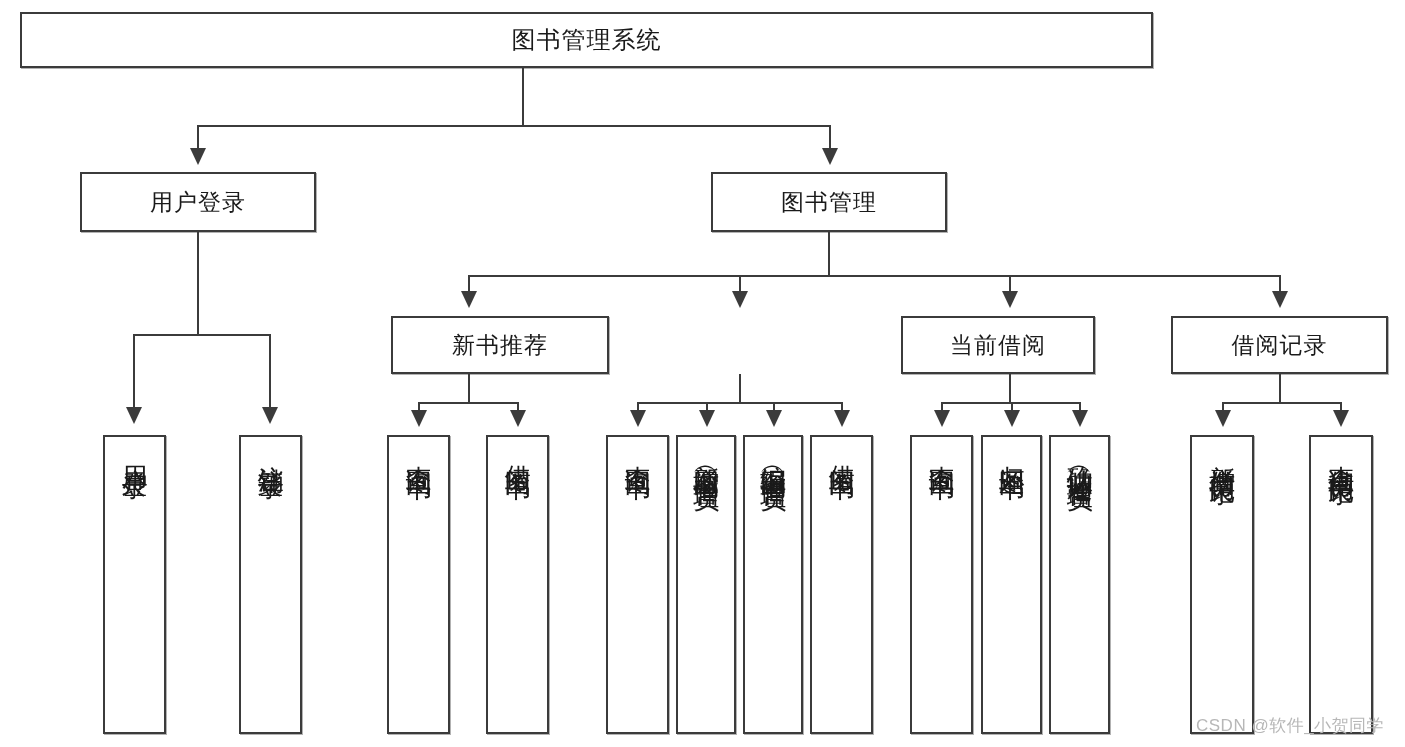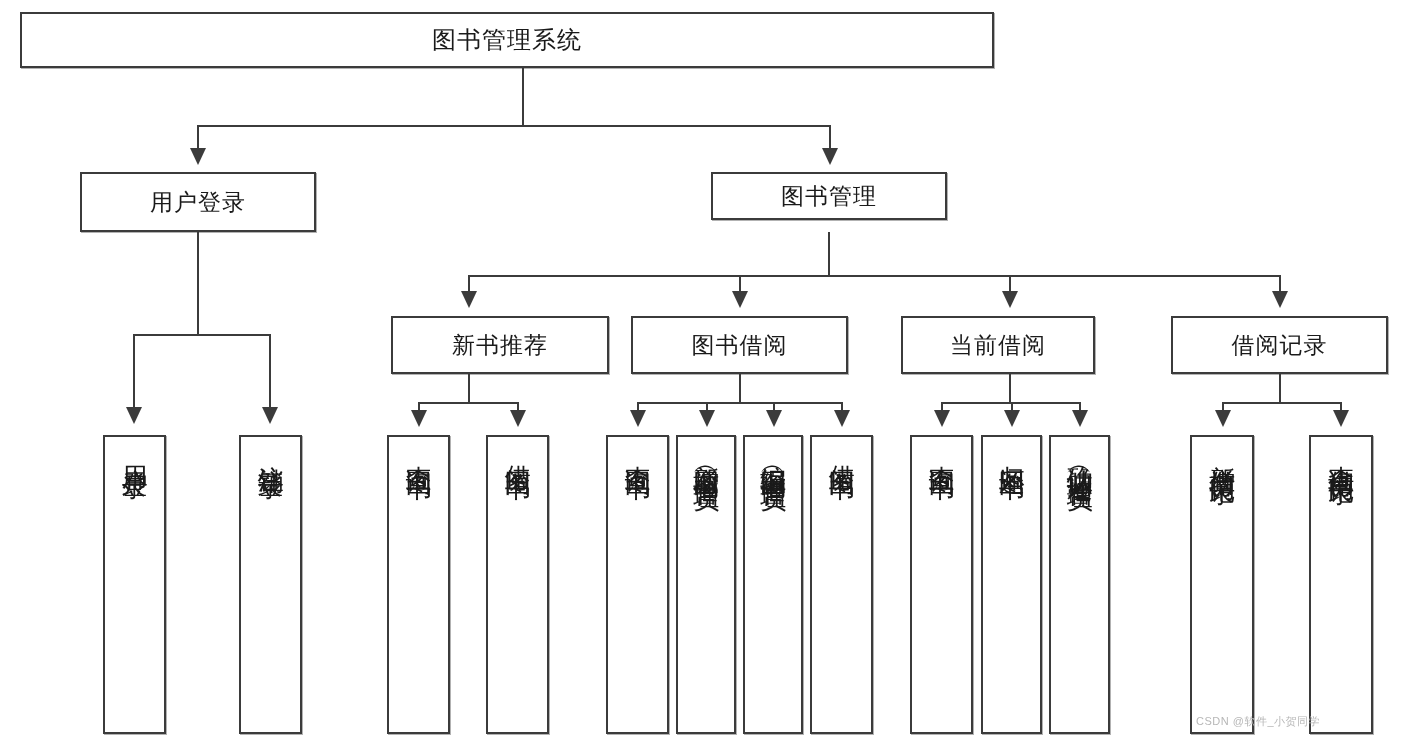--- a/index.html
+++ b/index.html
@@ -65,49 +65,49 @@
   .arrow {
     position: absolute;
     width: 0;
     height: 0;
     border-left: 8px solid transparent;
     border-right: 8px solid transparent;
     border-top: 17px solid #3b3b3b;
   }
   .watermark {
     position: absolute;
-    font-size: 11px;
+    font-size: 17px;
     color: #b7b7b7;
     white-space: nowrap;
     letter-spacing: 0.5px;
   }
 </style>
 </head>
 <body>
 
 <div id="canvas">
 
-  <div class="node node-h node-root" style="left:20px; top:12px; width:974px; height:56px;">
+  <div class="node node-h node-root" style="left:20px; top:12px; width:1133px; height:56px;">
     <span>图书管理系统</span>
   </div>
 
   <div class="vline" style="left:522px; top:68px; height:58px;"></div>
   <div class="hline" style="left:197px; top:125px; width:634px;"></div>
 
   <div class="vline" style="left:197px; top:125px; height:25px;"></div>
   <div class="arrow" style="left:190px; top:148px;"></div>
 
   <div class="vline" style="left:829px; top:125px; height:25px;"></div>
   <div class="arrow" style="left:822px; top:148px;"></div>
 
   <div class="node node-h" style="left:80px; top:172px; width:236px; height:60px;">
     <span>用户登录</span>
   </div>
 
-  <div class="node node-h" style="left:711px; top:172px; width:236px; height:48px;">
+  <div class="node node-h" style="left:711px; top:172px; width:236px; height:60px;">
     <span>图书管理</span>
   </div>
 
   <div class="vline" style="left:197px; top:232px; height:103px;"></div>
   <div class="hline" style="left:133px; top:334px; width:136px;"></div>
   <div class="vline" style="left:133px; top:334px; height:75px;"></div>
   <div class="arrow" style="left:126px; top:407px;"></div>
   <div class="vline" style="left:269px; top:334px; height:75px;"></div>
   <div class="arrow" style="left:262px; top:407px;"></div>
 
@@ -121,23 +121,20 @@
   <div class="arrow" style="left:732px; top:291px;"></div>
 
   <div class="vline" style="left:1009px; top:275px; height:18px;"></div>
   <div class="arrow" style="left:1002px; top:291px;"></div>
 
   <div class="vline" style="left:1279px; top:275px; height:18px;"></div>
   <div class="arrow" style="left:1272px; top:291px;"></div>
 
   <div class="node node-h" style="left:360px; top:316px; width:218px; height:58px;margin-left:31px;">
     <span>新书推荐</span>
-  </div>
-  <div class="node node-h" style="left:631px; top:316px; width:217px; height:58px;">
-    <span>图书借阅</span>
   </div>
   <div class="node node-h" style="left:901px; top:316px; width:194px; height:58px;">
     <span>当前借阅</span>
   </div>
   <div class="node node-h" style="left:1171px; top:316px; width:217px; height:58px;">
     <span>借阅记录</span>
   </div>
 
   <div class="vline" style="left:468px; top:374px; height:29px;"></div>
   <div class="hline" style="left:418px; top:402px; width:101px;"></div>

